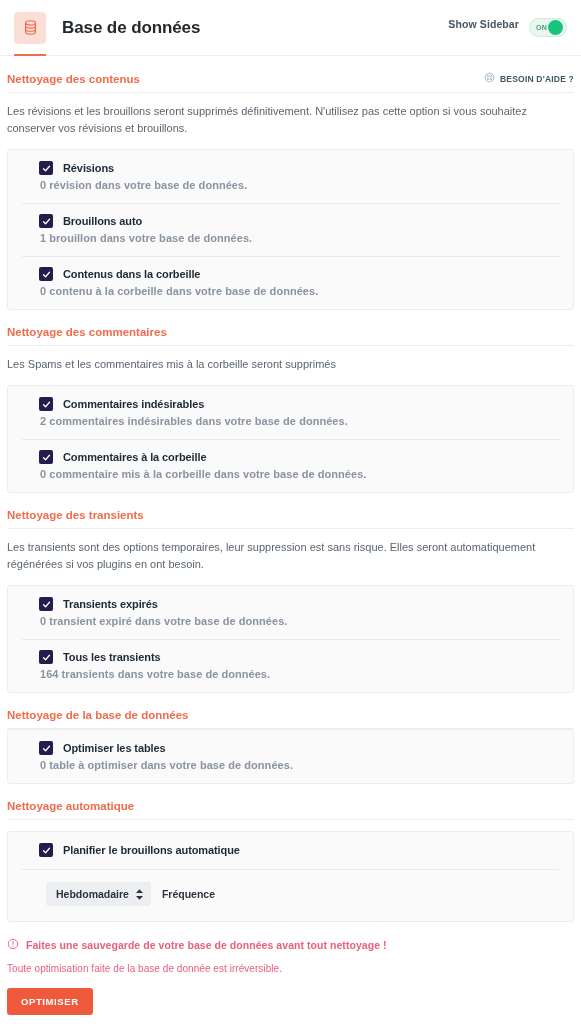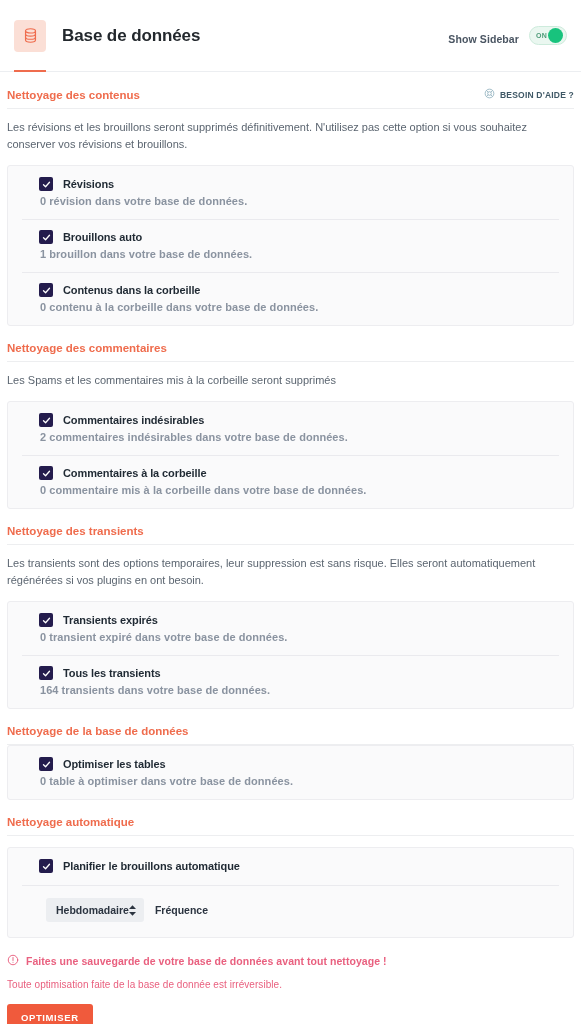--- a/index.html
+++ b/index.html
@@ -7,21 +7,21 @@
     margin: 0; padding: 0;
     width: 581px; height: 1024px;
     background: #ffffff;
     font-family: "Liberation Sans", "DejaVu Sans", sans-serif;
     -webkit-font-smoothing: antialiased;
   }
   .page { width: 581px; height: 1024px; position: relative; overflow: hidden; background: #fff; }
 
   
   .header {
-    height: 72px;
+    height: 56px;
     display: flex;
     align-items: center;
     padding: 0 14px 0 14px;
     border-bottom: 1px solid #eceef1;
     position: relative;
     background: #fff;
   }
   .hdr-icon-box {
     width: 32px; height: 32px;
     background: #fbdfd6;
@@ -32,21 +32,21 @@
   .hdr-title {
     margin-left: 16px;
     font-size: 17px;
     font-weight: bold;
     color: #23282d;
     letter-spacing: -0.1px;
   }
   .hdr-right {
     margin-left: auto;
     display: flex;
-    align-items: flex-end;
+    align-items: flex-start;
     gap: 10px;
   }
   .show-sidebar-label {
     font-size: 10.5px;
     font-weight: bold;
     color: #4a5562;
     letter-spacing: 0.1px;
   }
   .toggle {
     width: 38px; height: 19px;
@@ -166,21 +166,21 @@
     border-top: 1px solid #eaeaee;
   }
   .select {
     background: #eceef1;
     border: none;
     border-radius: 3px;
     padding: 6px 8px 6px 10px;
     font-size: 10.5px;
     font-weight: bold;
     color: #2b3440;
-    display: flex; align-items: center; 
+    display: flex; align-items: center; gap: 7px;
     cursor: pointer;
   }
   .select-caret {
     display: flex; flex-direction: column; gap: 2px;
     line-height: 0;
   }
   .select-label {
     font-size: 10.5px;
     font-weight: bold;
     color: #2b3440;

